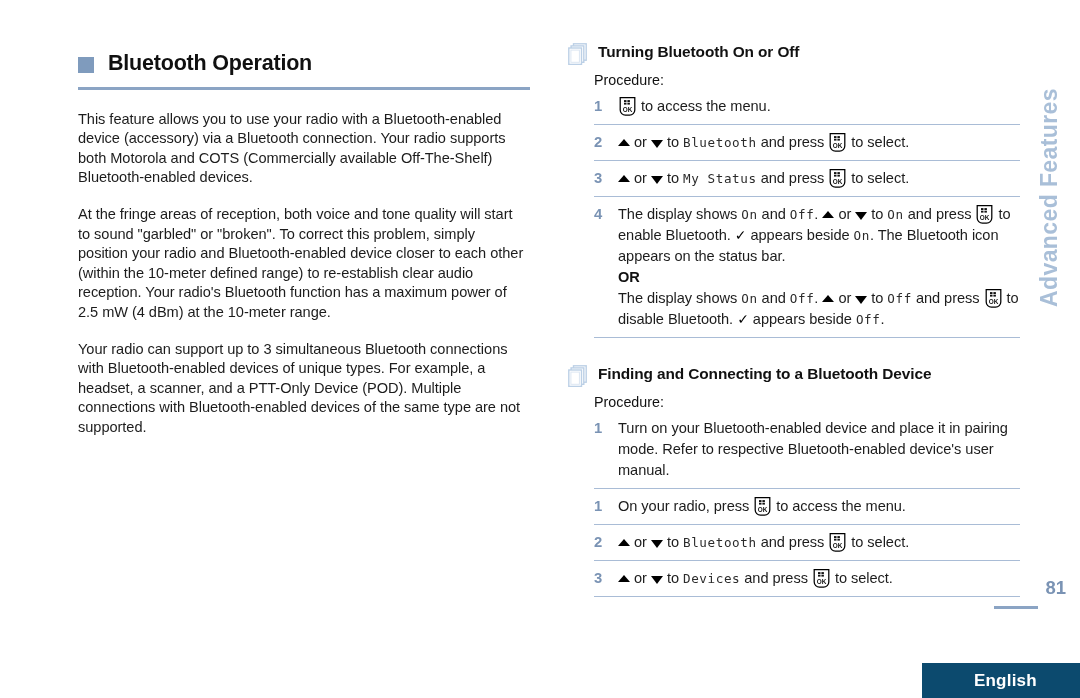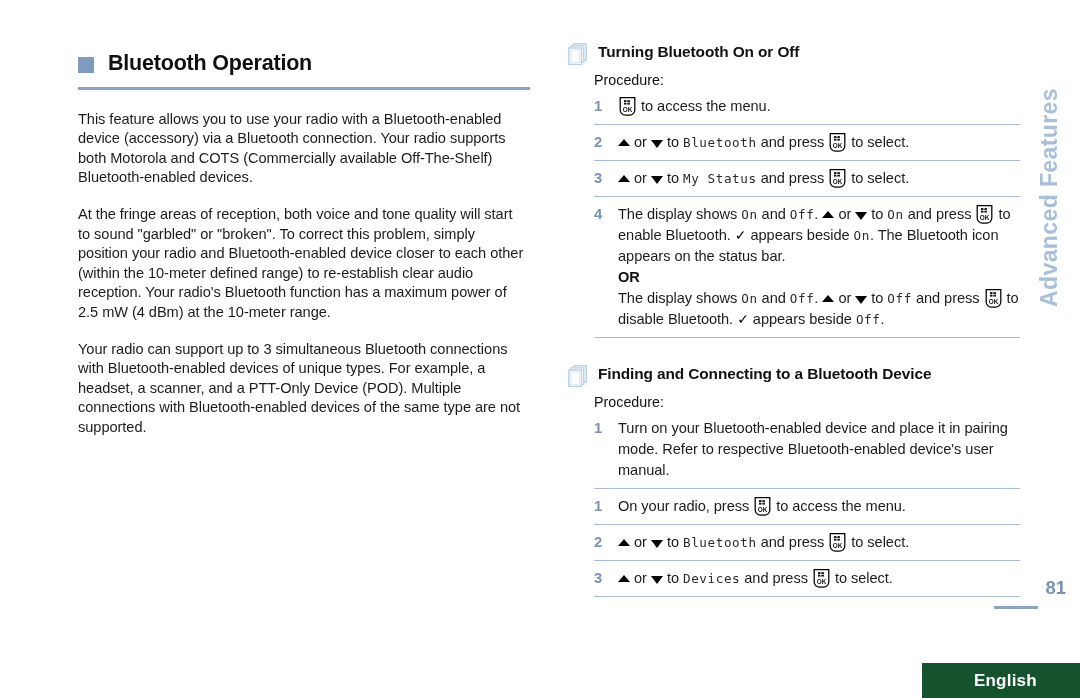--- a/index.html
+++ b/index.html
@@ -213,21 +213,21 @@
     font-weight: bold;
     color: #7a93b4;
     margin-left: 30px;
   }
   .footer-band {
     position: absolute;
     left: 922px;
     top: 663px;
     width: 158px;
     height: 35px;
-    background: #14532d;
+    background: #0c4a6e;
   }
   .footer-band span {
     position: absolute;
     left: 52px;
     top: 8px;
     font-size: 17px;
     font-weight: bold;
     color: #ffffff;
     letter-spacing: 0.2px;
   }

